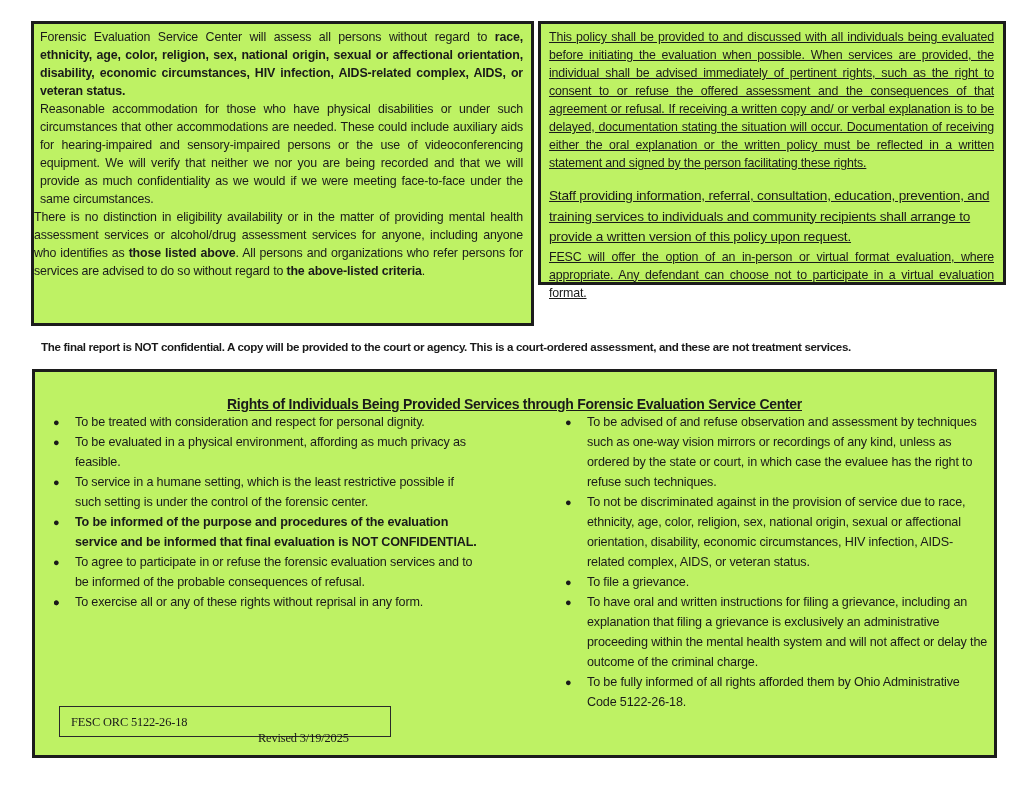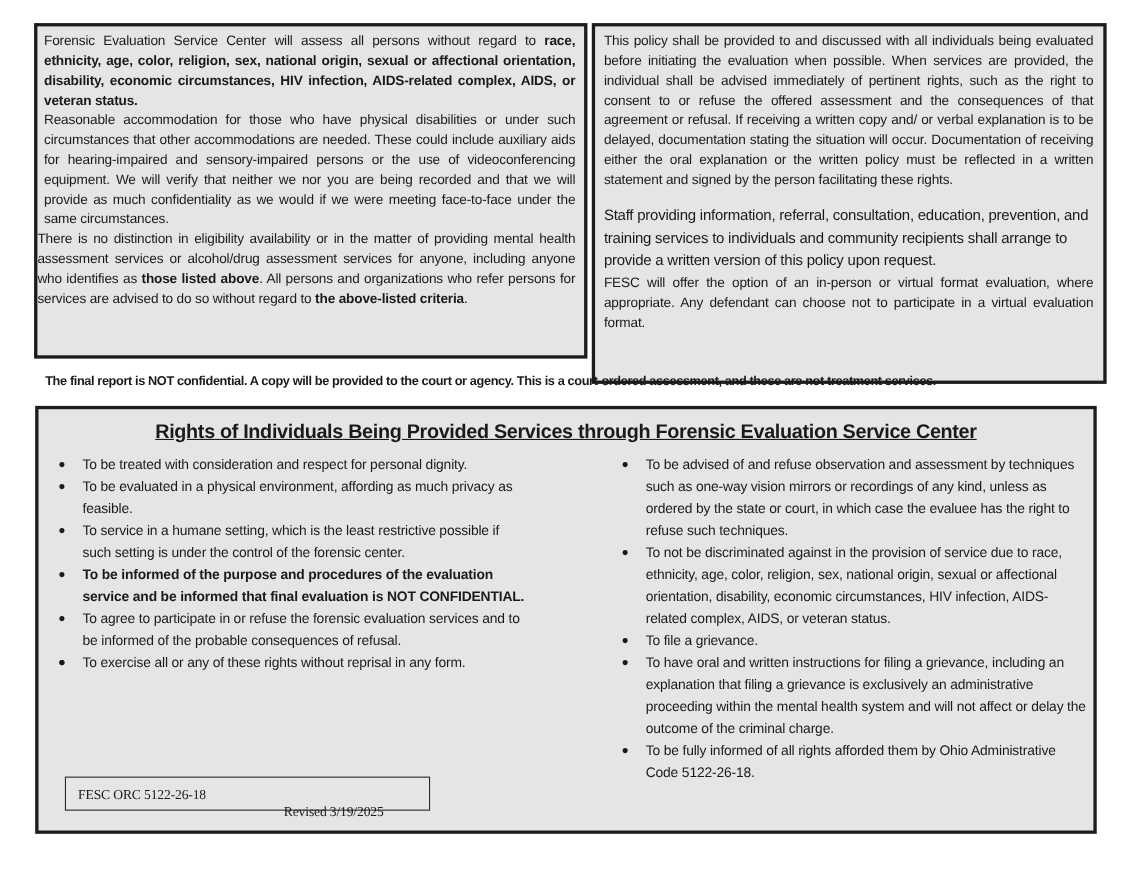--- a/index.html
+++ b/index.html
@@ -1,30 +1,30 @@
 <!DOCTYPE html>
 <html><head>
 <meta charset="utf-8">
 <style>
   html, body { margin: 0; padding: 0; background: #ffffff; }
   body { width: 1024px; height: 791px; position: relative; overflow: hidden;
          font-family: "Liberation Sans", sans-serif; color: #1a1a1a; }
-  .box { position: absolute; box-sizing: border-box; border: 3px solid #1c1c1c; background: #e5e5e5; }
+  .box { position: absolute; box-sizing: border-box; border: 3px solid #1c1c1c; background: #bef264; }
   #box-left { left: 31px; top: 21px; width: 503px; height: 305px; padding: 4px 8px 0 6px; }
-  #box-right { left: 538px; top: 21px; width: 468px; height: 328px; padding: 4px 9px 0 8px; }
+  #box-right { left: 538px; top: 21px; width: 468px; height: 264px; padding: 4px 9px 0 8px; text-decoration: underline; }
   .para { font-size: 12.4px; line-height: 18px; text-align: justify; margin: 0; letter-spacing: -0.15px; }
   .para + .para { }
   .para.left-bleed { margin-left: -6px; }
   .para.large { font-size: 13.6px; line-height: 20.5px; text-align: left; letter-spacing: -0.2px; margin-top: 14px; }
   b { font-weight: bold; }
   #notice { position: absolute; left: 0; width: 892px; top: 340px; text-align: center;
             font-size: 11.6px; font-weight: bold; letter-spacing: -0.35px; }
   #box-rights { left: 32px; top: 369px; width: 965px; height: 389px; border-width: 3px; }
-  #rights-title { position: absolute; left: 0; right: 0; top: 10px; text-align: center;
-                  font-size: 18px; font-weight: bold; text-decoration: underline; letter-spacing: -0.3px; }
+  #rights-title { position: absolute; left: 0; right: 0; top: 24px; text-align: center;
+                  font-size: 14px; font-weight: bold; text-decoration: underline; letter-spacing: -0.3px; }
   .col { position: absolute; top: 40px; margin: 0; padding: 0; list-style: none; }
   #col-left { left: 16px; width: 430px; }
   #col-right { left: 528px; width: 425px; }
   .col li { position: relative; padding-left: 24px; font-size: 12.6px; line-height: 20px; letter-spacing: -0.15px; }
   .col li .bullet { position: absolute; left: 2px; top: 0; font-size: 11px; }
   .col li.bold { font-weight: bold; }
   #footer-box { position: absolute; left: 24px; top: 334px; width: 332px; height: 31px;
                 box-sizing: border-box; border: 1.5px solid #2a2a2a; font-size: 12.4px;
                 padding: 8px 0 0 11px; letter-spacing: -0.15px; font-family: Liberation Serif, serif; }
   #footer-box .rev { position: absolute; left: 198px; top: 24px; }

